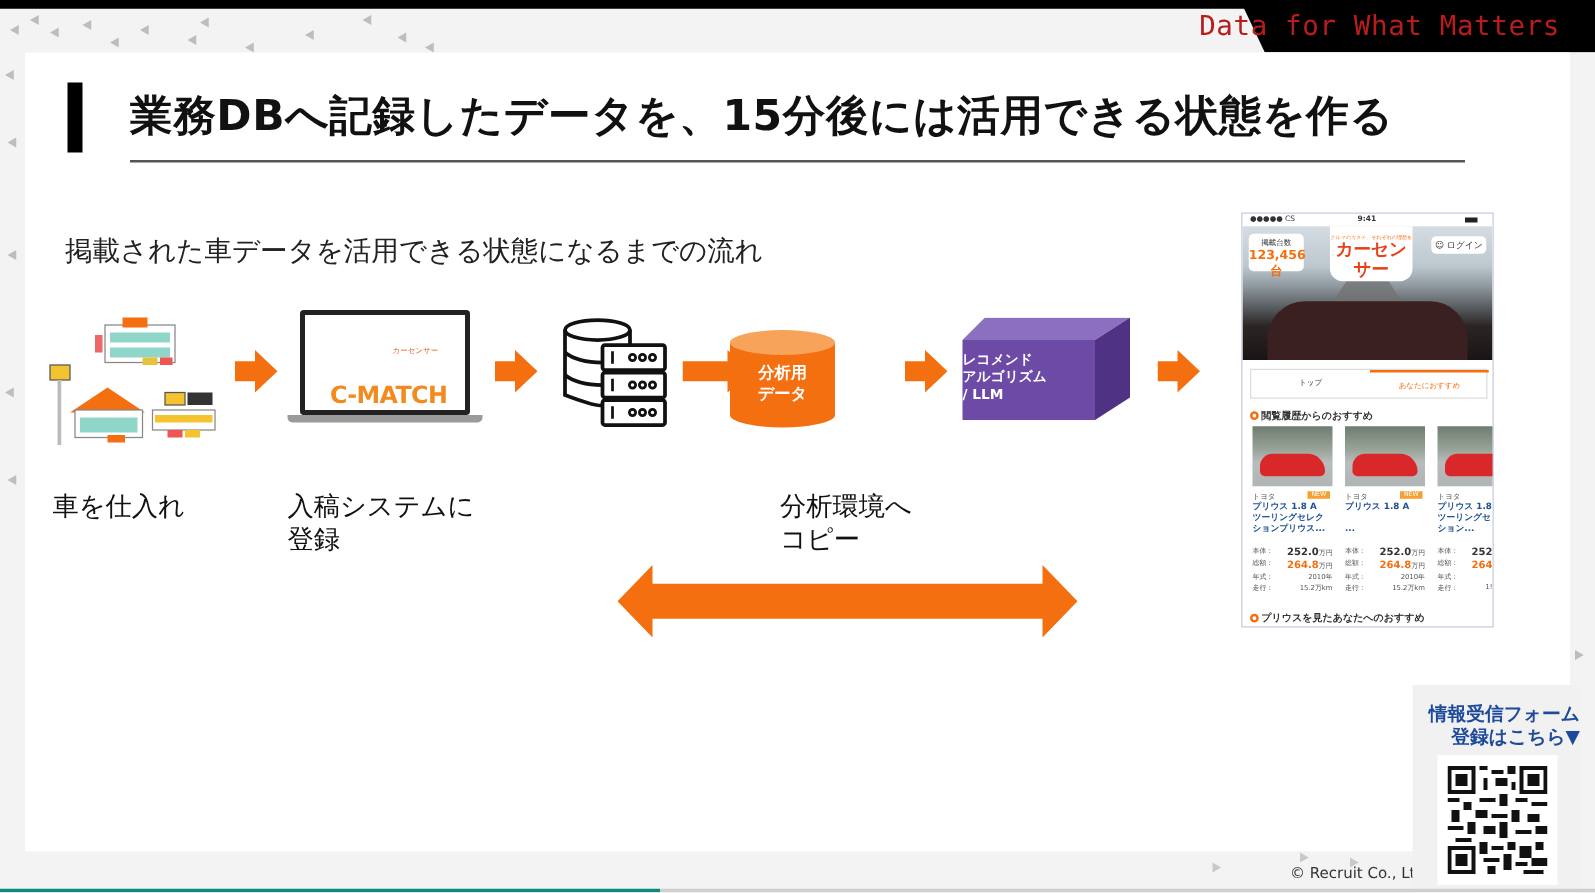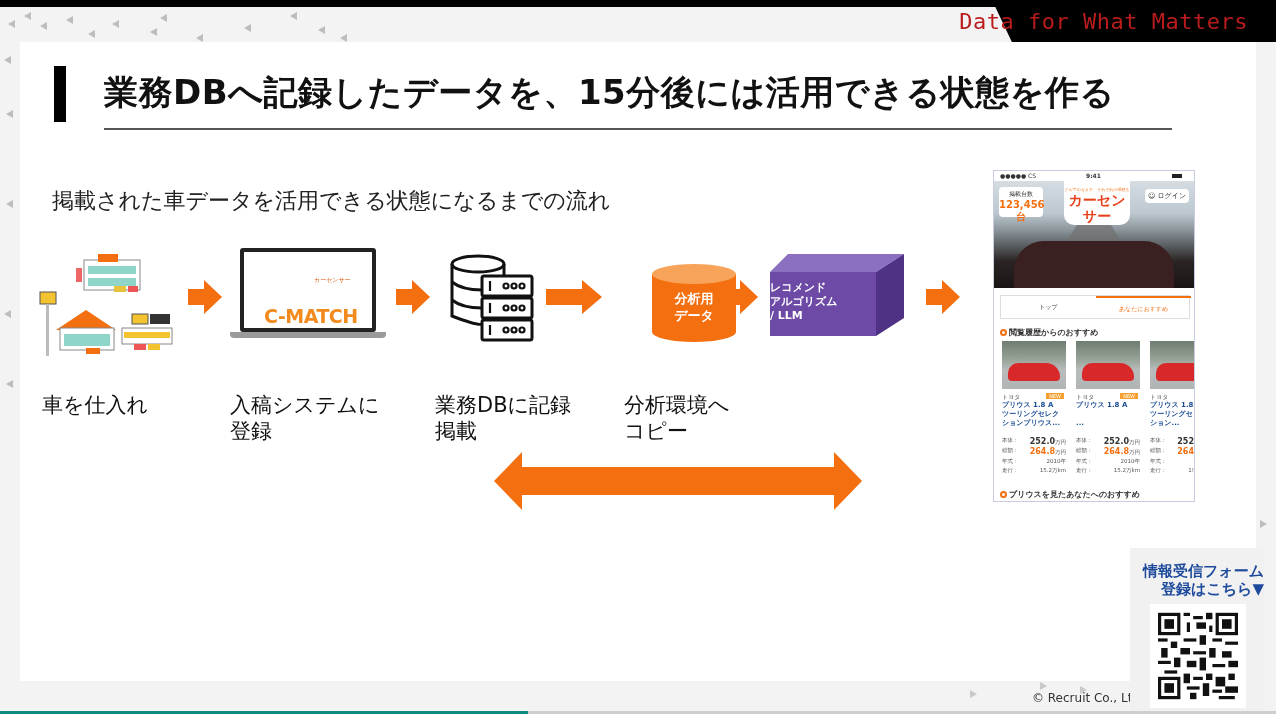--- a/index.html
+++ b/index.html
@@ -14,21 +14,21 @@
   .title{position:absolute;left:104px;top:70px;font-size:34px;font-weight:bold;color:#111;letter-spacing:0.5px;white-space:nowrap;}
   .title-rule{position:absolute;left:104px;top:128px;width:1068px;height:2px;background:#555;}
   .subtitle{position:absolute;left:52px;top:186px;font-size:22px;color:#222;white-space:nowrap;}
   .arrow-r{position:absolute;width:34px;height:34px;}
   .step-label{position:absolute;font-size:21px;line-height:26px;color:#111;white-space:nowrap;}
   .illus{position:absolute;}
   .laptop-screen{position:absolute;left:240px;top:248px;width:136px;height:84px;background:#fff;border:4px solid #222;border-radius:3px;}
   .laptop-base{position:absolute;left:230px;top:332px;width:156px;height:6px;background:#9a9a9a;border-radius:0 0 4px 4px;}
   .cmatch{position:absolute;left:264px;top:282px;font-family:"DejaVu Sans",sans-serif;font-weight:bold;font-size:19px;color:#f28a1e;letter-spacing:-0.5px;margin-top:23px;}
   .cmatch-sub{position:absolute;left:314px;top:276px;font-size:6px;color:#e0601a;}
-  .cyl{position:absolute;left:652px;top:264px;width:88px;height:76px;}
+  .cyl{position:absolute;left:584px;top:264px;width:88px;height:76px;}
   .cyl-body{position:absolute;left:0;top:10px;width:84px;height:58px;background:#f36f0f;}
   .cyl-top{position:absolute;left:0;top:0;width:84px;height:20px;border-radius:50%;background:#f8a35a;}
   .cyl-bot{position:absolute;left:0;top:58px;width:84px;height:20px;border-radius:50%;background:#f36f0f;}
   .cyl-text{position:absolute;left:0;top:26px;width:84px;text-align:center;color:#fff;font-size:13px;font-weight:bold;line-height:17px;}
   .cube{position:absolute;left:770px;top:254px;width:134px;height:80px;}
   .cube-front{position:absolute;left:0;top:18px;width:106px;height:64px;background:#6c4aa6;}
   .cube-top{position:absolute;left:0;top:0;width:134px;height:18px;background:#8b6fc0;clip-path:polygon(18px 0,100% 0,106px 100%,0 100%);}
   .cube-side{position:absolute;left:106px;top:0;width:28px;height:82px;background:#4f3283;clip-path:polygon(0 18px,100% 0,100% 64px,0 100%);}
   .cube-text{position:absolute;left:0;top:27px;width:106px;text-align:left;color:#fff;font-size:11px;font-weight:bold;line-height:14px;}
   .dbl-arrow{position:absolute;left:494px;top:452px;width:368px;height:58px;}
@@ -213,24 +213,20 @@
       <path d="M0 9 H16 V0 L34 17 L16 34 V25 H0 Z" fill="#f36f0f"></path>
     </svg>
 
   <div class="step-label" style="left:42px;top:392px">
     <div>車を仕入れ</div>
   </div>
   <div class="step-label" style="left:230px;top:392px">
     <div>入稿システムに</div>
     <div>登録</div>
   </div>
-  <div class="step-label" style="left:435px;top:392px">
-    <div>業務DBに記録</div>
-    <div>掲載</div>
-  </div>
   <div class="step-label" style="left:624px;top:392px">
     <div>分析環境へ</div>
     <div>コピー</div>
   </div>
 
   <svg class="dbl-arrow" viewBox="0 0 368 58">
     <path d="M0 29 L28 0 V15 H340 V0 L368 29 L340 58 V43 H28 V58 Z" fill="#f36f0f"></path>
   </svg>
 
 

